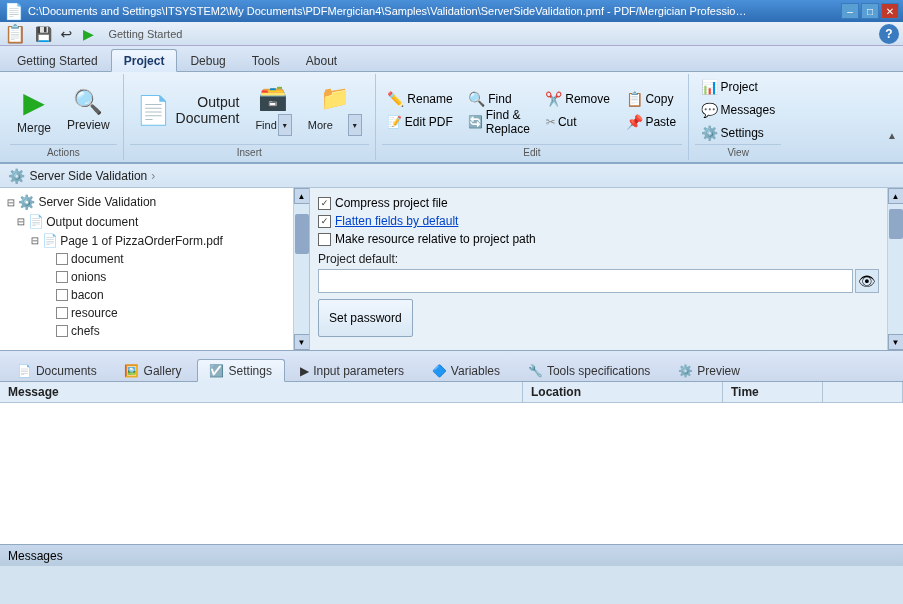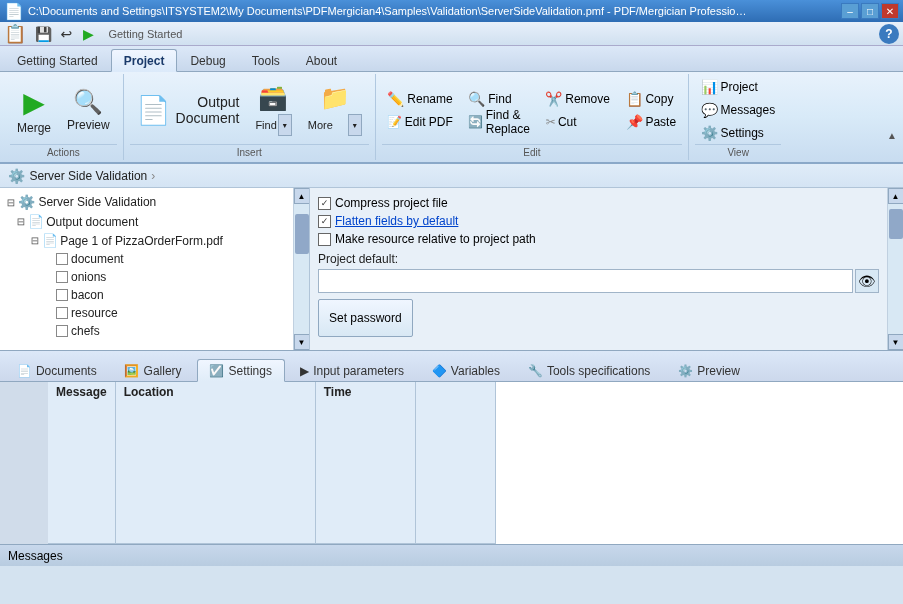--- a/index.html
+++ b/index.html
@@ -280,22 +280,21 @@
       border-bottom: 1px solid #e0ecf8;
       margin-bottom: -1px;
       z-index: 1;
     }
 
     
     .messages-area {
       background: #7f1d1d;
       flex: 1;
       display: flex;
-      flex-direction: row;
-      margin-left: 48px;
+      flex-direction: column;
     }
     .messages-header {
       display: flex;
       background: #e0ecf8;
       border-bottom: 1px solid #b0c4d8;
     }
     .messages-col {
       padding: 3px 8px;
       border-right: 1px solid #b0c4d8;
       font-weight: 600;

